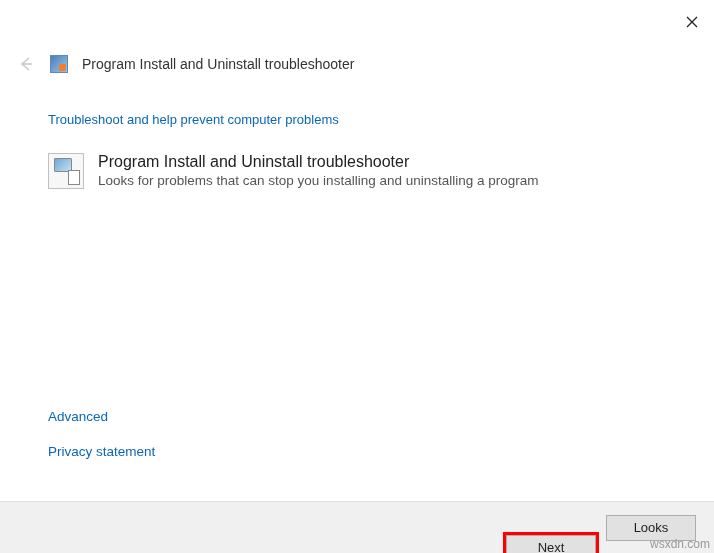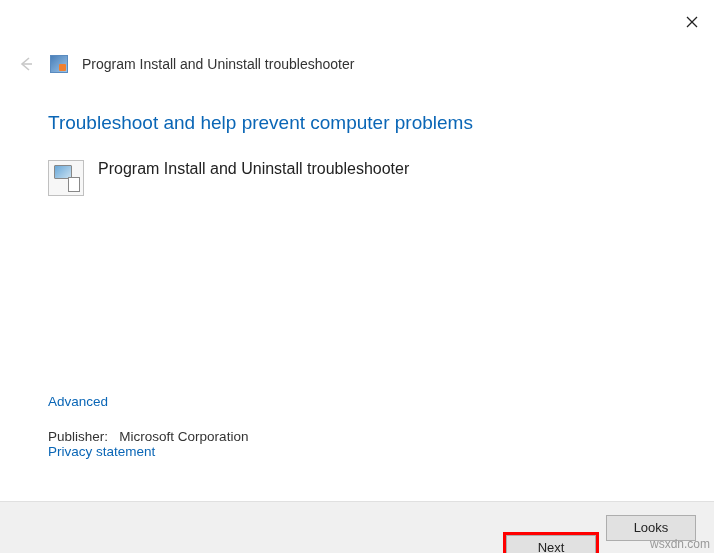--- a/index.html
+++ b/index.html
@@ -72,21 +72,21 @@
       border-radius: 1px;
     }
     .header-title {
       font-size: 14px;
       color: #333;
     }
     .content {
       padding: 28px 48px 0 48px;
     }
     .heading {
-      font-size: 19px;
+      font-size: 13px;
       color: #0a66b6;
       font-weight: 400;
       margin-bottom: 26px;
     }
     .ts-row {
       display: flex;
       gap: 14px;
     }
     .ts-icon {
       width: 36px;
@@ -136,21 +136,21 @@
       text-decoration: none;
     }
     .publisher-row {
       margin-top: 20px;
       color: #333;
     }
     .publisher-label {
       color: #333;
     }
     .privacy {
-      margin-top: 0;
+      margin-top: 20px;
     }
     .footer {
       position: absolute;
       left: 0;
       right: 0;
       bottom: 0;
       height: 52px;
       background: #f0f0f0;
       border-top: 1px solid #e0e0e0;
       display: flex;
@@ -210,31 +210,27 @@
 <div class="content">
   <h1 class="heading">Troubleshoot and help prevent computer problems</h1>
 
   <div class="ts-row">
     <div class="ts-icon">
       <div class="monitor"></div>
       <div class="docsheet"></div>
     </div>
     <div>
       <div class="ts-title">Program Install and Uninstall troubleshooter</div>
+      <div class="ts-desc">Looks for problems that can stop you installing and uninstalling a program</div>
     </div>
   </div>
 </div>
 
 <div class="bottom-links">
   <div class="link">Advanced</div>
-  <div class="publisher-row">
-    <span class="publisher-label">Publisher:</span>
-    <span> &nbsp;</span>
-    <span>Microsoft Corporation</span>
-  </div>
   <div class="link privacy">Privacy statement</div>
 </div>
 
 <div class="footer">
   <button class="btn btn-highlight">Next</button>
   <button class="btn">Looks</button>
 </div>
 
 <div class="watermark">wsxdn.com</div>
 

